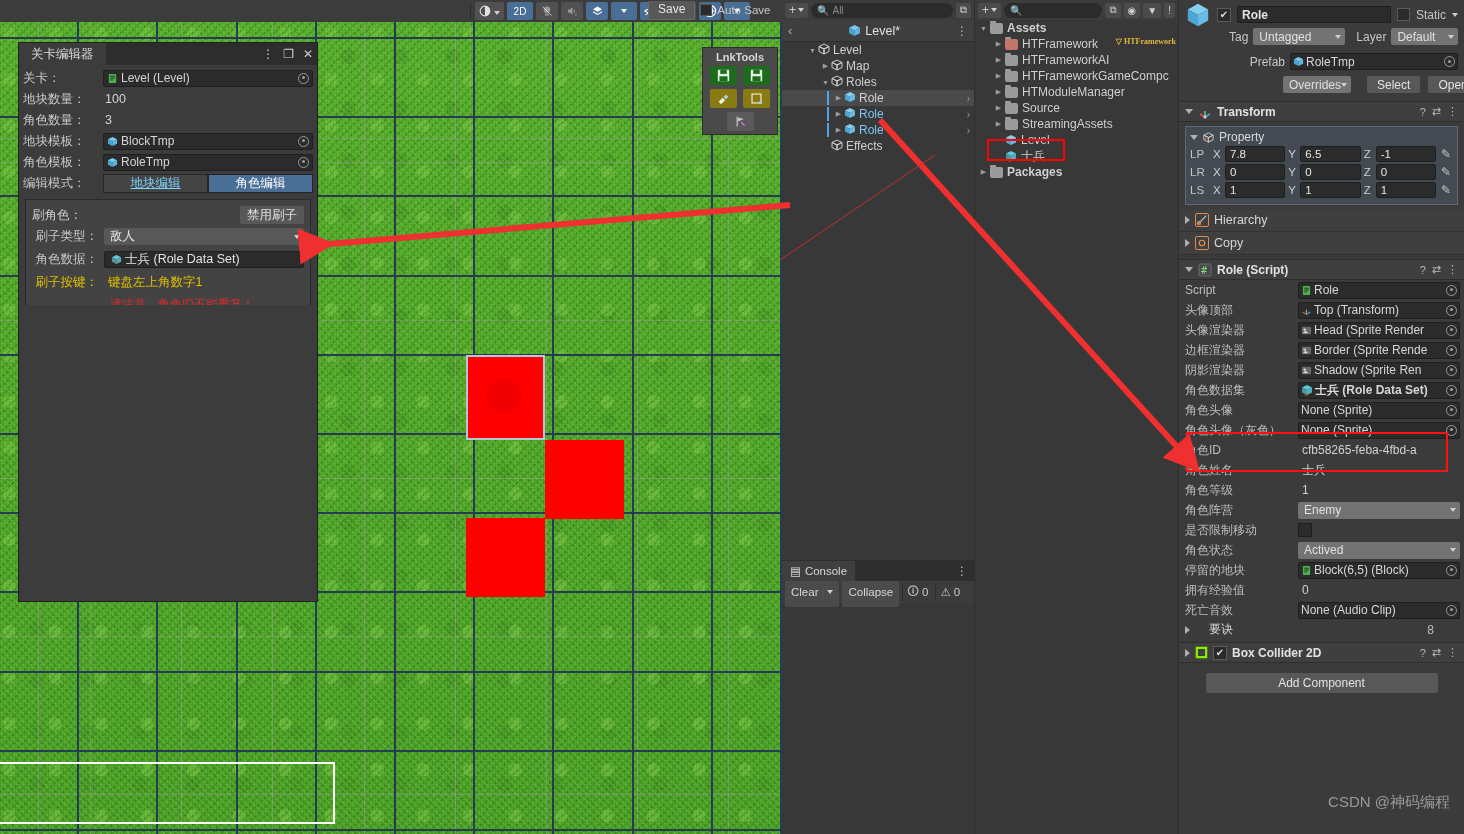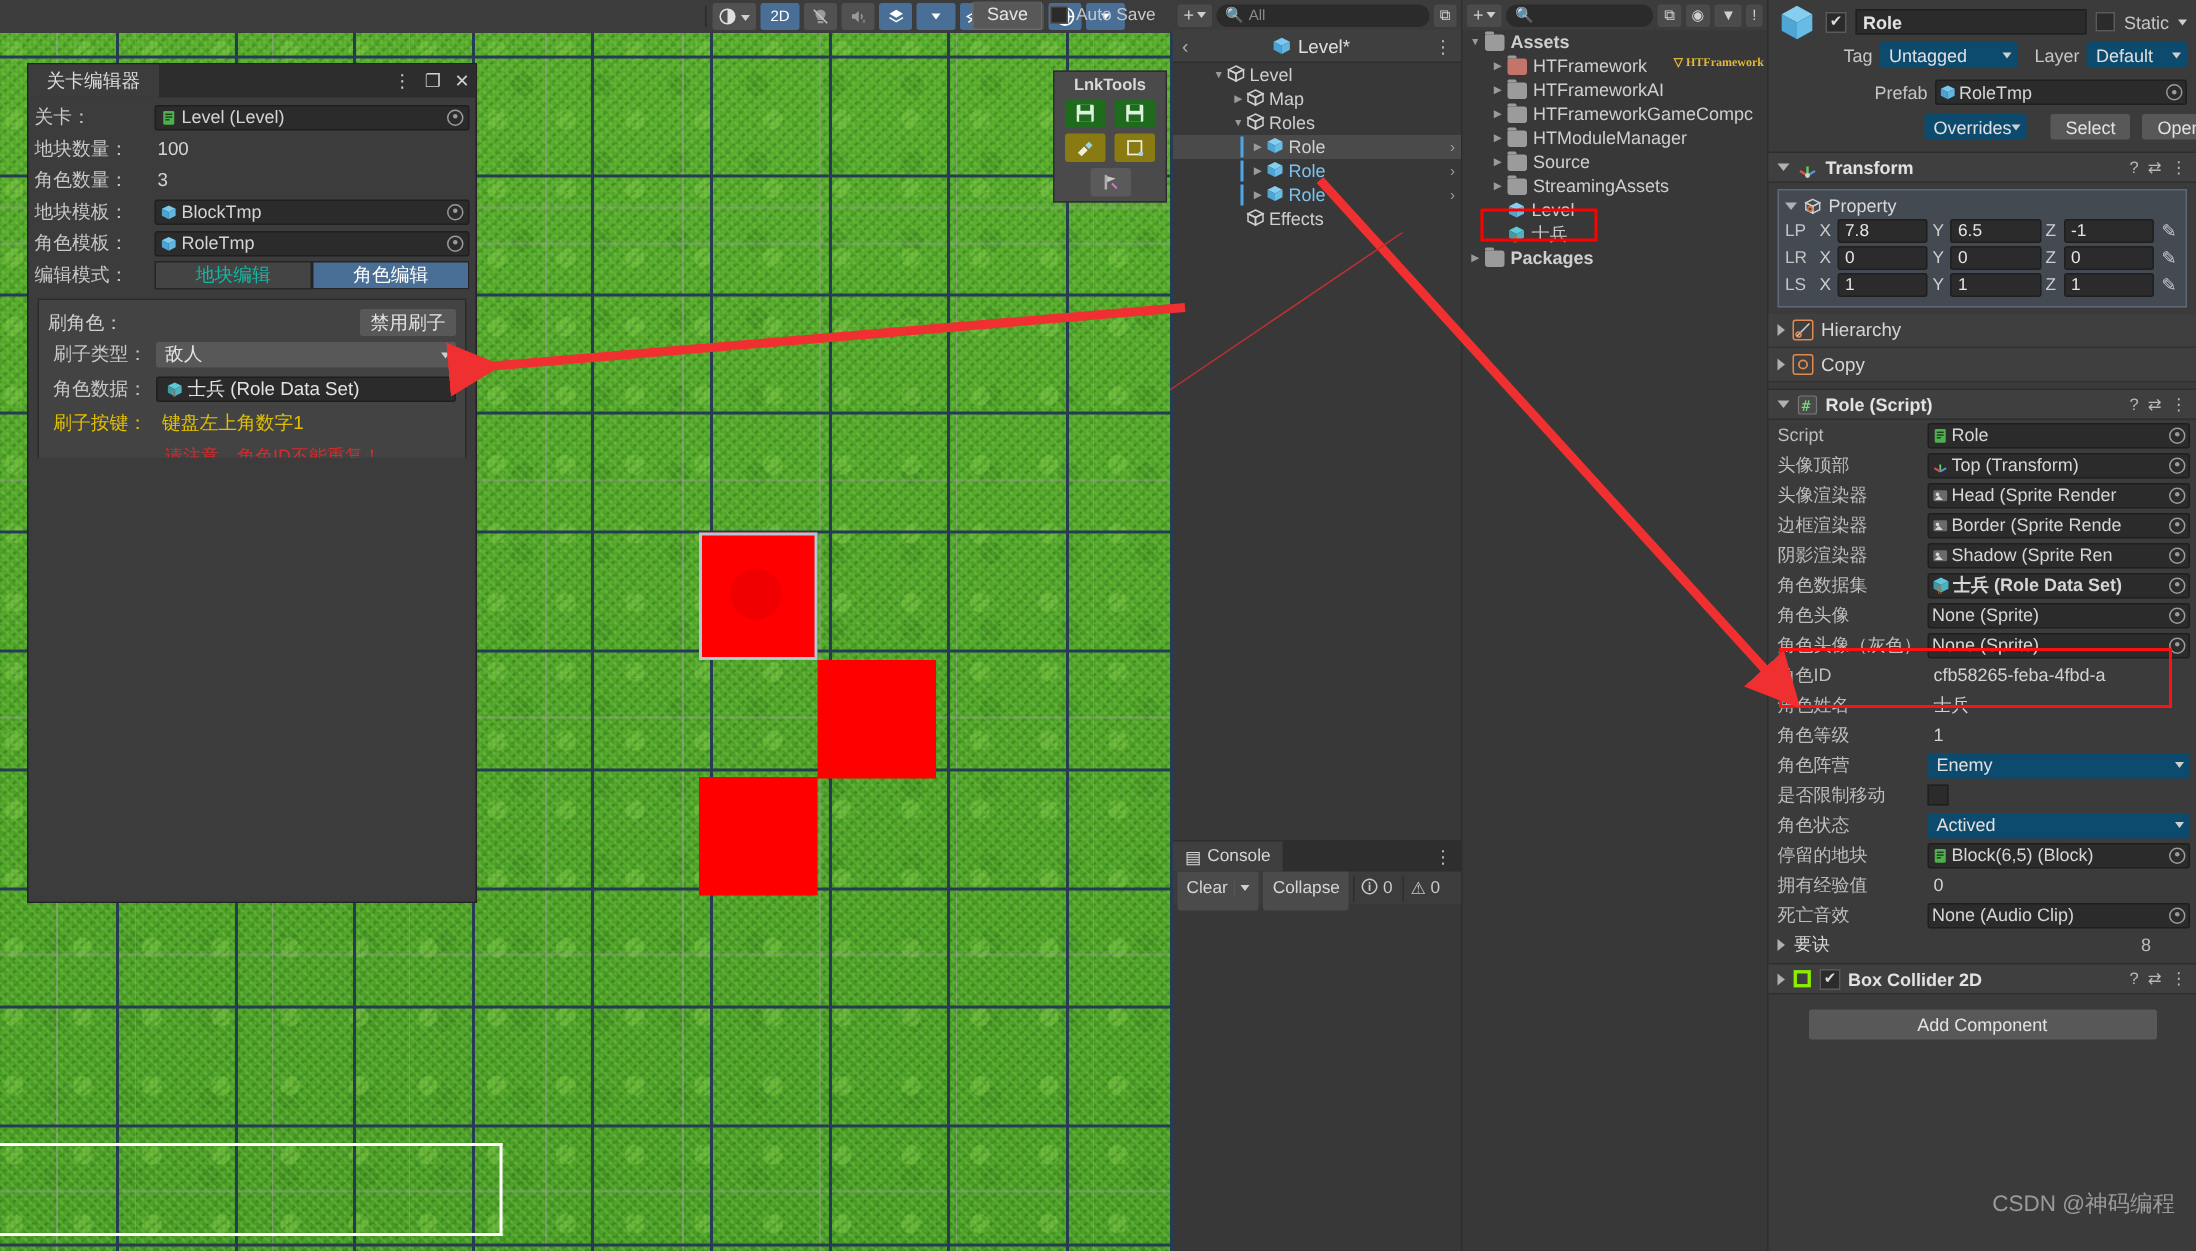--- a/index.html
+++ b/index.html
@@ -166,21 +166,21 @@
     background: #3b3b3b; border-left: 1px solid #2e2e2e;
   }
   #insp-head { height: 26px; display:flex; align-items:center; padding: 3px 6px 0; gap: 6px; }
   #insp-cube { width: 26px; height: 26px; position: relative; }
   #insp-check { width: 14px; height: 14px; background:#2b2b2b; border:1px solid #5a5a5a; display:flex; align-items:center; justify-content:center; color:#ddd; font-size:10px;}
   #insp-name { flex:1; height: 17px; background:#2b2b2b; border:1px solid #1f1f1f; color:#e2e2e2; font-size:12px; display:flex; align-items:center; padding: 0 4px; font-weight:bold;}
   #static-box { width: 13px; height: 13px; background:#2b2b2b; border:1px solid #5a5a5a; }
   .insp-row { display:flex; align-items:center; gap: 5px; padding: 2px 6px; margin-left: 44px; }
   .insp-label { color:#c6c6c6; font-size: 12px; }
   .dropdown {
-    height: 17px; background:#0c4a6e; border-radius: 2px; display:flex; align-items:center;
+    height: 17px; background:#737373; border-radius: 2px; display:flex; align-items:center;
     justify-content:space-between; padding: 0 4px 0 6px; color:#e0e0e0; font-size: 12px;
   }
   .btn {
     height: 17px; background:#585858; border-radius:2px; display:flex; align-items:center;
     justify-content:center; color:#e2e2e2; font-size: 12px; padding: 0 10px;
   }
   .objfield {
     height: 17px; background:#2b2b2b; border:1px solid #1f1f1f; border-radius:2px;
     display:flex; align-items:center; padding: 0 2px; color:#d6d6d6; font-size: 12px;
     gap: 2px; overflow: hidden; white-space: nowrap;
@@ -204,21 +204,21 @@
   .vec-row input, .vec-row .numfield {
     flex:1; height: 16px; background:#2b2b2b; border:1px solid #1f1f1f; border-radius:2px;
     color:#e6e6e6; font-size: 11.5px; padding: 0 4px; display:flex; align-items:center;
     font-family: "Liberation Sans", sans-serif;
   }
   .pencil { width: 14px; color:#c9c9c9; font-size: 12px; text-align:center; }
 
   .foldrow { height: 23px; display:flex; align-items:center; gap:5px; padding: 0 6px; background:#3f3f3f; border-bottom:1px solid #323232; }
   .foldrow .sq { width:14px; height:14px; border:1.5px solid #e08a50; border-radius:2px; position:relative;}
 
-  .srow { display:flex; align-items:center; height: 20px; padding: 0 4px 0 6px; gap: 4px; }
+  .srow { display:flex; align-items:center; height: 20px; padding: 0 4px 0 6px; gap: 17px; }
   .srow .sl { width: 96px; color:#bdbdbd; font-size: 12px; flex: none; }
   .srow .sv { flex: 1; min-width: 0; }
   .textfield { height: 17px; background:#3b3b3b; color:#d2d2d2; font-size: 12px; display:flex; align-items:center; padding: 0 4px; overflow:hidden; white-space:nowrap;}
   .checkfield { width: 14px; height: 14px; background:#2b2b2b; border:1px solid #1f1f1f; }
 
   #add-component {
     margin: 10px auto 0; width: 232px; height: 20px; background:#585858; border-radius:2px;
     display:flex; align-items:center; justify-content:center; color:#e2e2e2; font-size: 12px;
   }
   #watermark { position:absolute; right: 14px; bottom: 22px; color: #9a9a9a; font-size: 15px; }
@@ -249,21 +249,21 @@
     display:flex; align-items:center; padding: 0 3px; color:#d4d4d4; font-size: 12px; gap:3px;
   }
   .le-plain { flex:1; color:#d4d4d4; font-size: 12.5px; padding-left: 2px;}
   .le-circ { margin-left:auto; width:11px; height:11px; border-radius:50%; border:1.5px solid #9a9a9a; flex:none; position:relative;}
   .le-circ::after{content:'';position:absolute;left:2.5px;top:2.5px;width:3px;height:3px;border-radius:50%;background:#9a9a9a;}
   #mode-toggle { flex:1; display:flex; height: 19px; }
   .mode-btn {
     flex:1; display:flex; align-items:center; justify-content:center;
     font-size: 12.5px; border: 1px solid #252525;
   }
-  .mode-btn.off { background: #444444; color: #14b8a6; }
+  .mode-btn.off { background: #444444; color: #7dd3fc; text-decoration: underline; }
   .mode-btn.on  { background: #4a6f96; color: #ffffff; }
 
   #brush-panel {
     margin: 6px 2px 0; background: #434343; border: 1px solid #2a2a2a; padding: 5px 6px 7px;
   }
   #brush-head { display:flex; align-items:center; height: 20px; }
   #brush-head .t { font-size: 12.5px; color:#d0d0d0; }
   #disable-brush { margin-left:auto; height: 18px; background:#585858; border-radius:2px; display:flex; align-items:center; padding: 0 7px; font-size: 12.5px; color:#e4e4e4;}
   .brow { display:flex; height: 20px; margin-top: 3px; }
   .brow .bl { width: 72px; text-align:right; padding-right: 6px; font-size: 12.5px; color:#c8c8c8; flex:none;}

